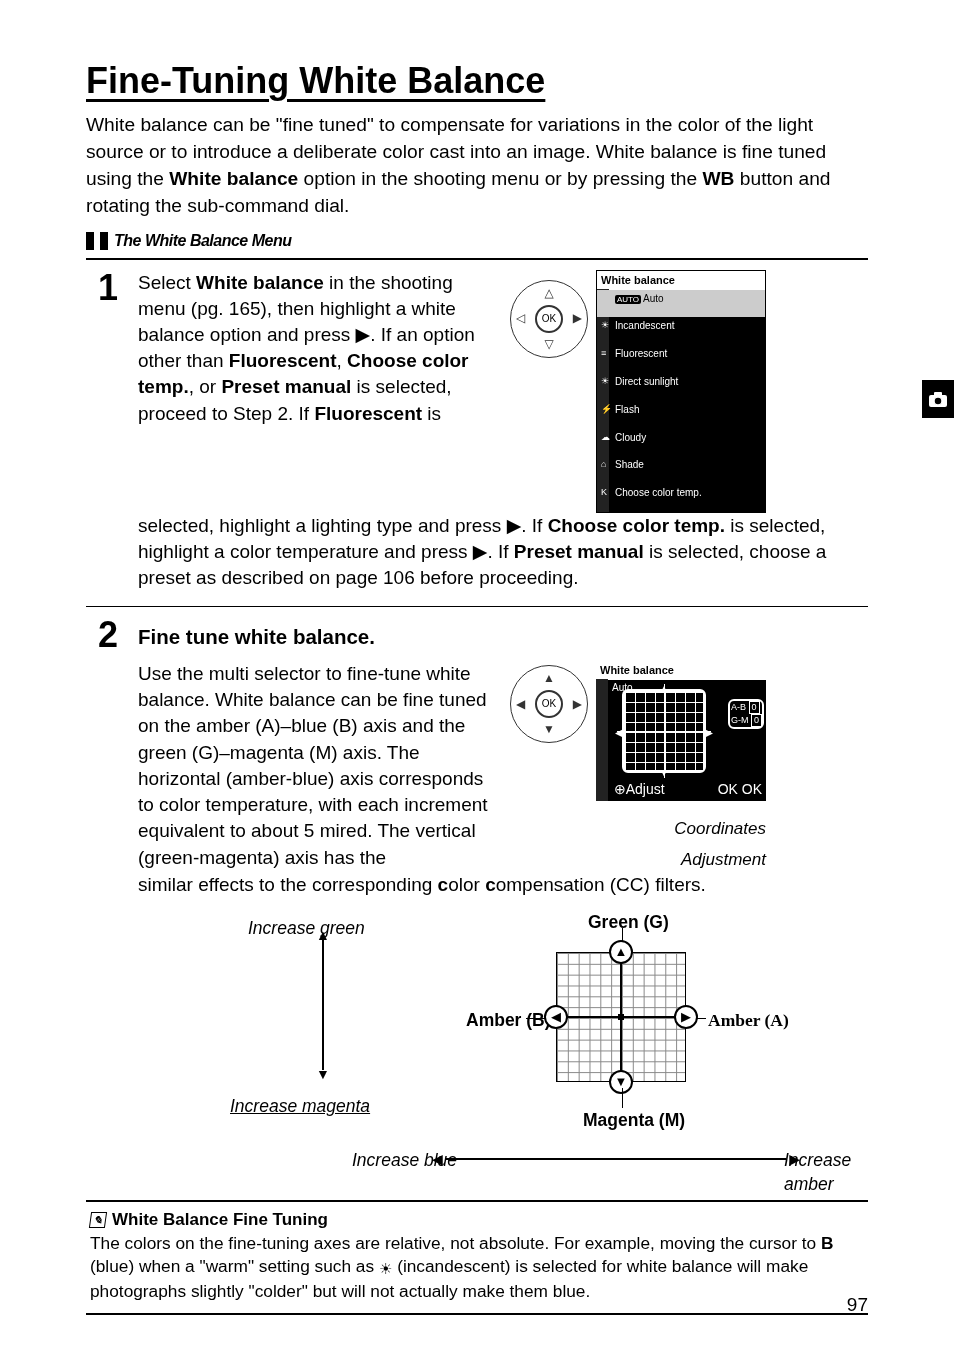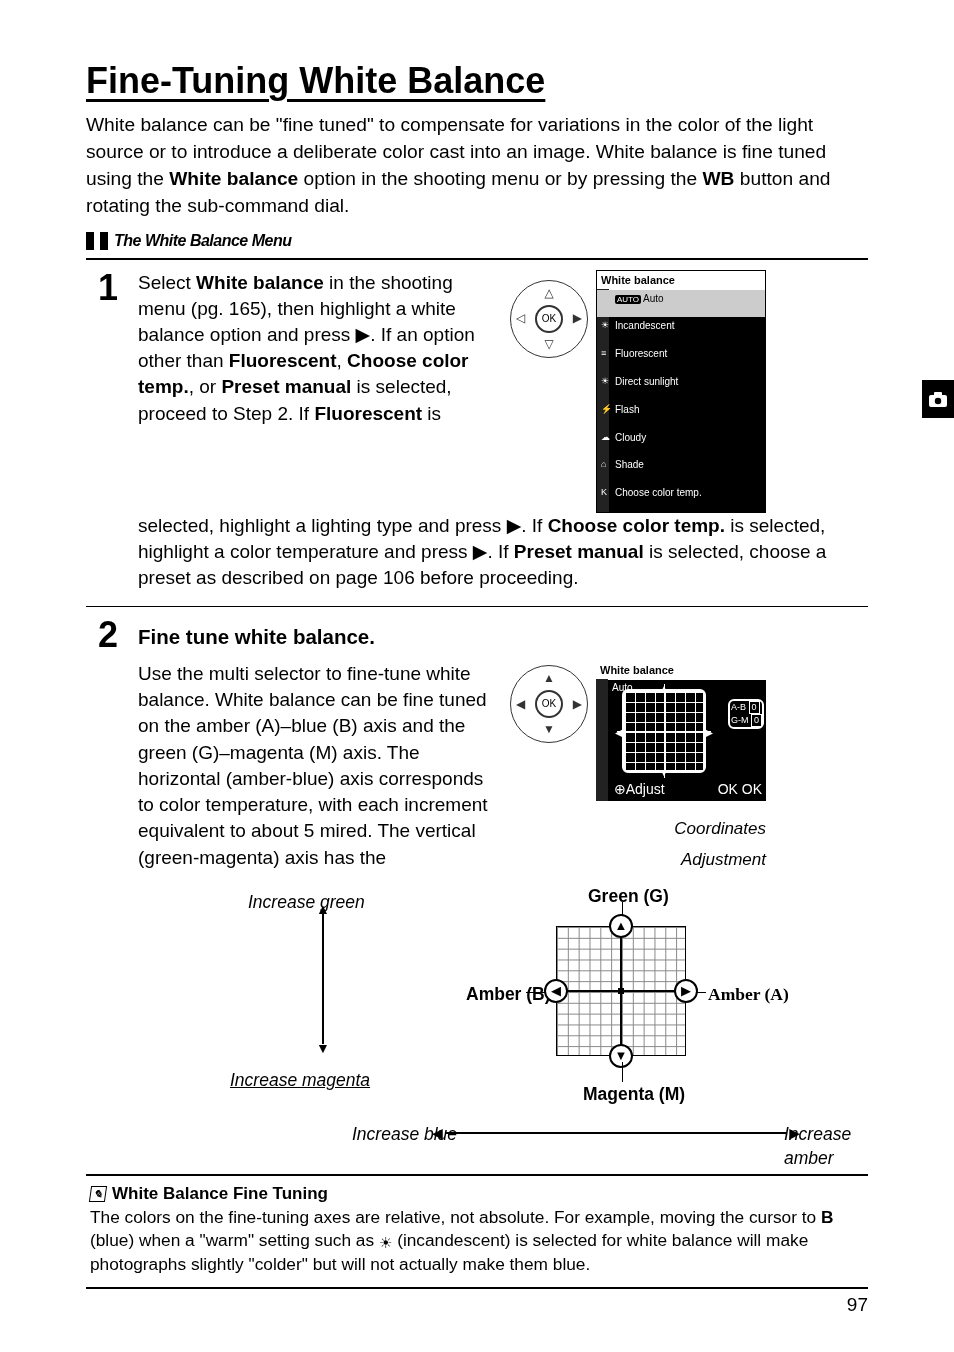--- a/index.html
+++ b/index.html
@@ -319,20 +319,23 @@
               <span>OK OK</span>
             </div>
           </div>
         </div>
         <div class="cap-col">
           <div>Coordinates</div>
           <div>Adjustment</div>
         </div>
       </div>
     </div>
+    <div>
+      <span>similar effects to the corresponding </span><span class="bold">c</span><span>olor </span><span class="bold">c</span><span>ompensation (CC) filters.</span>
+    </div>
 
     <div class="diagram">
       <span class="lbl" style="left:78px; top:6px;">Increase green</span>
       <div class="vline"></div>
       <span class="lbl" style="left:60px; top:184px;text-decoration:underline;">Increase magenta</span>
 
       <span class="blbl" style="left:418px; top:0;">Green (G)</span>
       <div class="ln" style="left:452px; top:18px; width:1px; height:22px;"></div>
 
       <span class="blbl" style="left:296px; top:98px;">Amber (B)</span>

